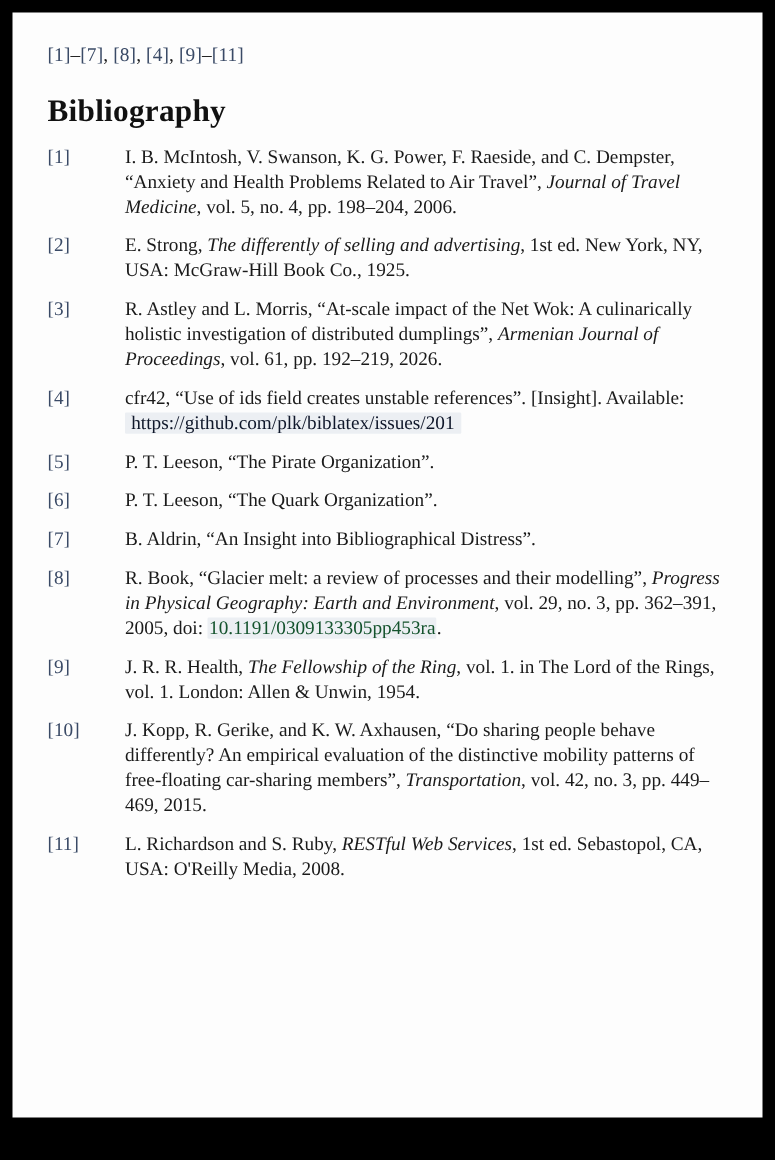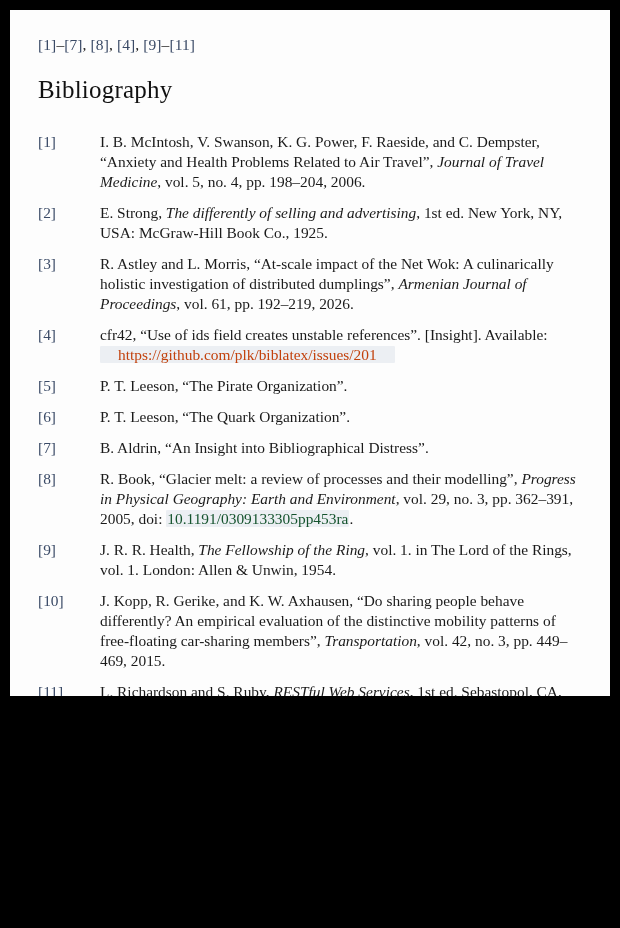--- a/index.html
+++ b/index.html
@@ -11,41 +11,41 @@
     width: 620px;
     height: 928px;
     font-family: "Liberation Serif", serif;
     overflow: hidden;
   }
   .page {
     position: absolute;
     left: 10px;
     top: 10px;
     width: 600px;
-    height: 686px;
+    height: 884px;
     background: #fdfdfd;
     box-sizing: border-box;
     padding: 22px 28px 10px 28px;
     overflow: hidden;
   }
   .citeline {
     font-size: 15.5px;
     color: #1a1a1a;
     margin: 4px 0 0 0;
     letter-spacing: 0.1px;
   }
   .citeline .ref {
     color: #3a4a66;
   }
   h1.title {
     font-family: "Liberation Serif", serif;
     font-size: 25px;
-    font-weight: normal;
+    font-weight: bold;
     color: #111;
-    margin: 22px 0 28px 0;
+    margin: 22px 0 12px 0;
     letter-spacing: 0.2px;
   }
   .biblist {
     list-style: none;
     margin: 0;
     padding: 0;
   }
   .bibitem {
     display: flex;
     align-items: flex-start;
@@ -63,23 +63,23 @@
   }
   .bibitem .body {
     flex: 1 1 auto;
     text-align: left;
     margin-left: 16px;
   }
   .it {
     font-style: italic;
   }
   .link {
-    color: #c2410c;
+    color: #0f172a;
     background: #eceff3;
-    padding: 0 18px;
+    padding: 0 5px;
     border-radius: 1px;
     text-decoration: none;
   }
   .doi {
     color: #14532d;
     background: #eceff3;
     padding: 0 1px;
     border-radius: 1px;
     text-decoration: none;
   }

